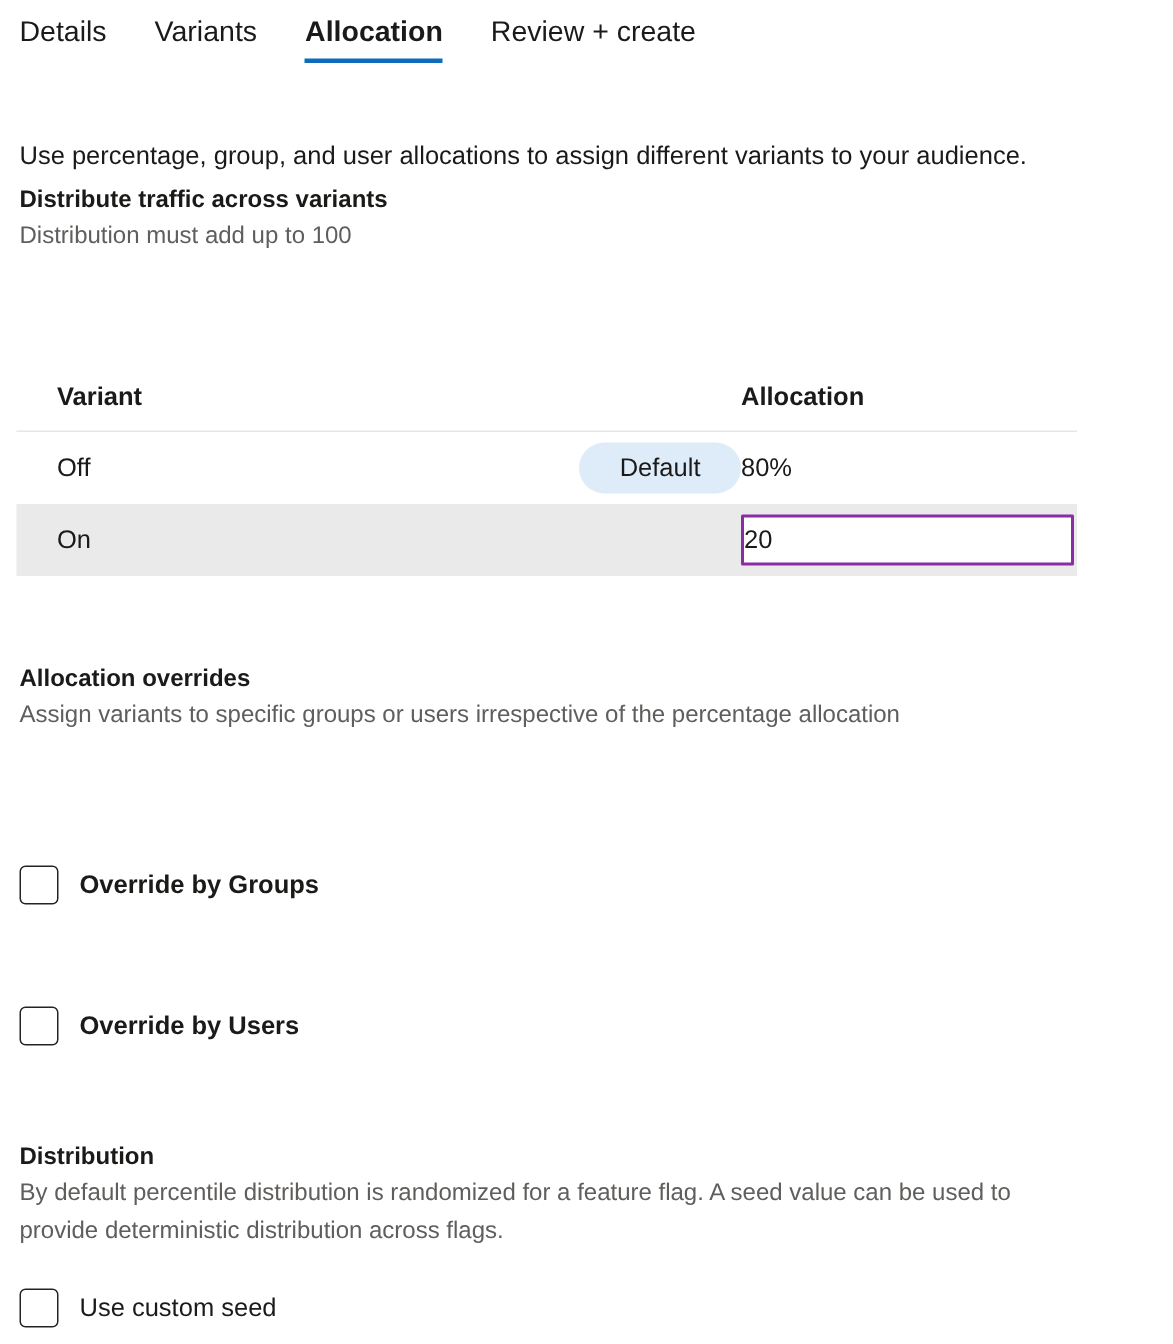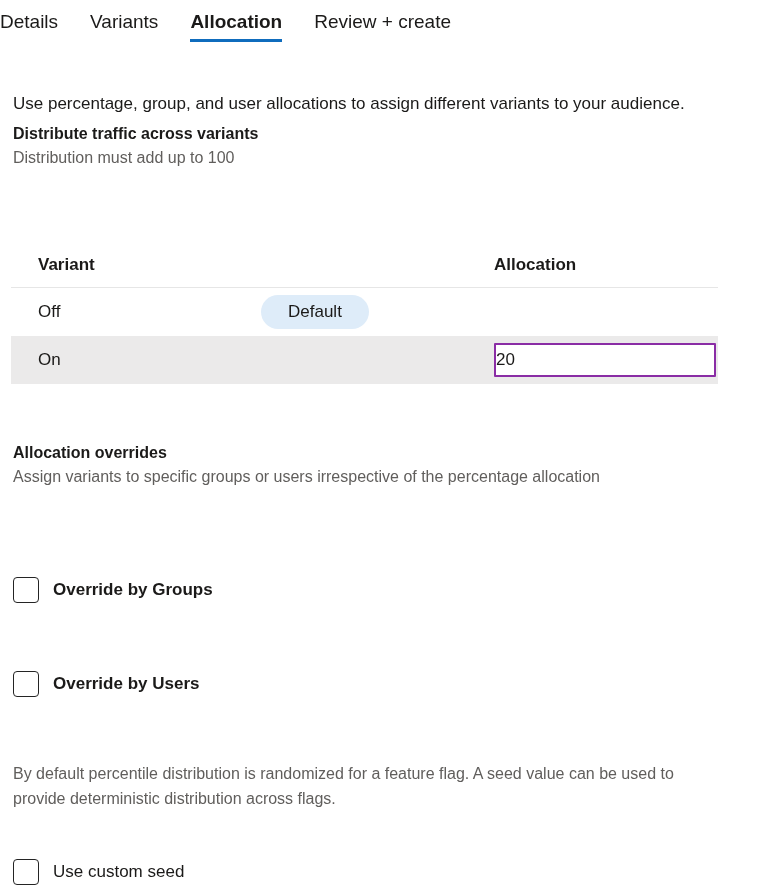--- a/index.html
+++ b/index.html
@@ -18,20 +18,21 @@
 
   
   .tabbar {
     position: absolute;
     left: 0;
     top: 0;
     width: 664px;
     height: 52px;
     display: flex;
     align-items: flex-start;
+    padding-left: 13px;
     box-sizing: border-box;
   }
   .tab {
     position: relative;
     font-size: 19px;
     line-height: 22px;
     color: #1b1a19;
     padding: 11px 0 9px 0;
     margin-right: 32px;
     cursor: pointer;
@@ -118,20 +119,21 @@
   .alloc-row .cell-variant {
     font-size: 17px;
     color: #1b1a19;
     padding-left: 27px;
     width: 250px;
     box-sizing: border-box;
   }
   .alloc-row .cell-badge {
     width: 233px;
     box-sizing: border-box;
+    text-align: right;
   }
   .badge {
     display: inline-block;
     background: #deecf9;
     color: #1b1a19;
     font-size: 17px;
     line-height: 34px;
     height: 34px;
     border-radius: 17px;
     padding: 0 27px;
@@ -232,20 +234,21 @@
   <div class="alloc-head">
     <div class="col-variant">Variant</div>
     <div class="col-alloc">Allocation</div>
   </div>
 
   <div class="alloc-row">
     <div class="cell-variant">Off</div>
     <div class="cell-badge">
       <span class="badge">Default</span>
     </div>
+    <div class="cell-alloc">80%</div>
   </div>
 
   <div class="alloc-row selected">
     <div class="cell-variant">On</div>
     <div class="cell-badge"></div>
     <div class="cell-alloc">
       <input class="alloc-input" type="text" value="20" style="">
     </div>
   </div>
 
@@ -260,19 +263,20 @@
   <span class="checkbox"></span>
   <span class="check-label bold">Override by Groups</span>
 </div>
 
 <div class="check-row" id="check-users">
   <span class="checkbox"></span>
   <span class="check-label bold">Override by Users</span>
 </div>
 
 <div id="distribution-block">
+  <div class="section-title">Distribution</div>
   <div class="section-sub">By default percentile distribution is randomized for a feature flag. A seed value can be used to provide deterministic distribution across flags.</div>
 </div>
 
 <div class="check-row" id="check-seed">
   <span class="checkbox"></span>
   <span class="check-label">Use custom seed</span>
 </div>
 
 </body></html>

